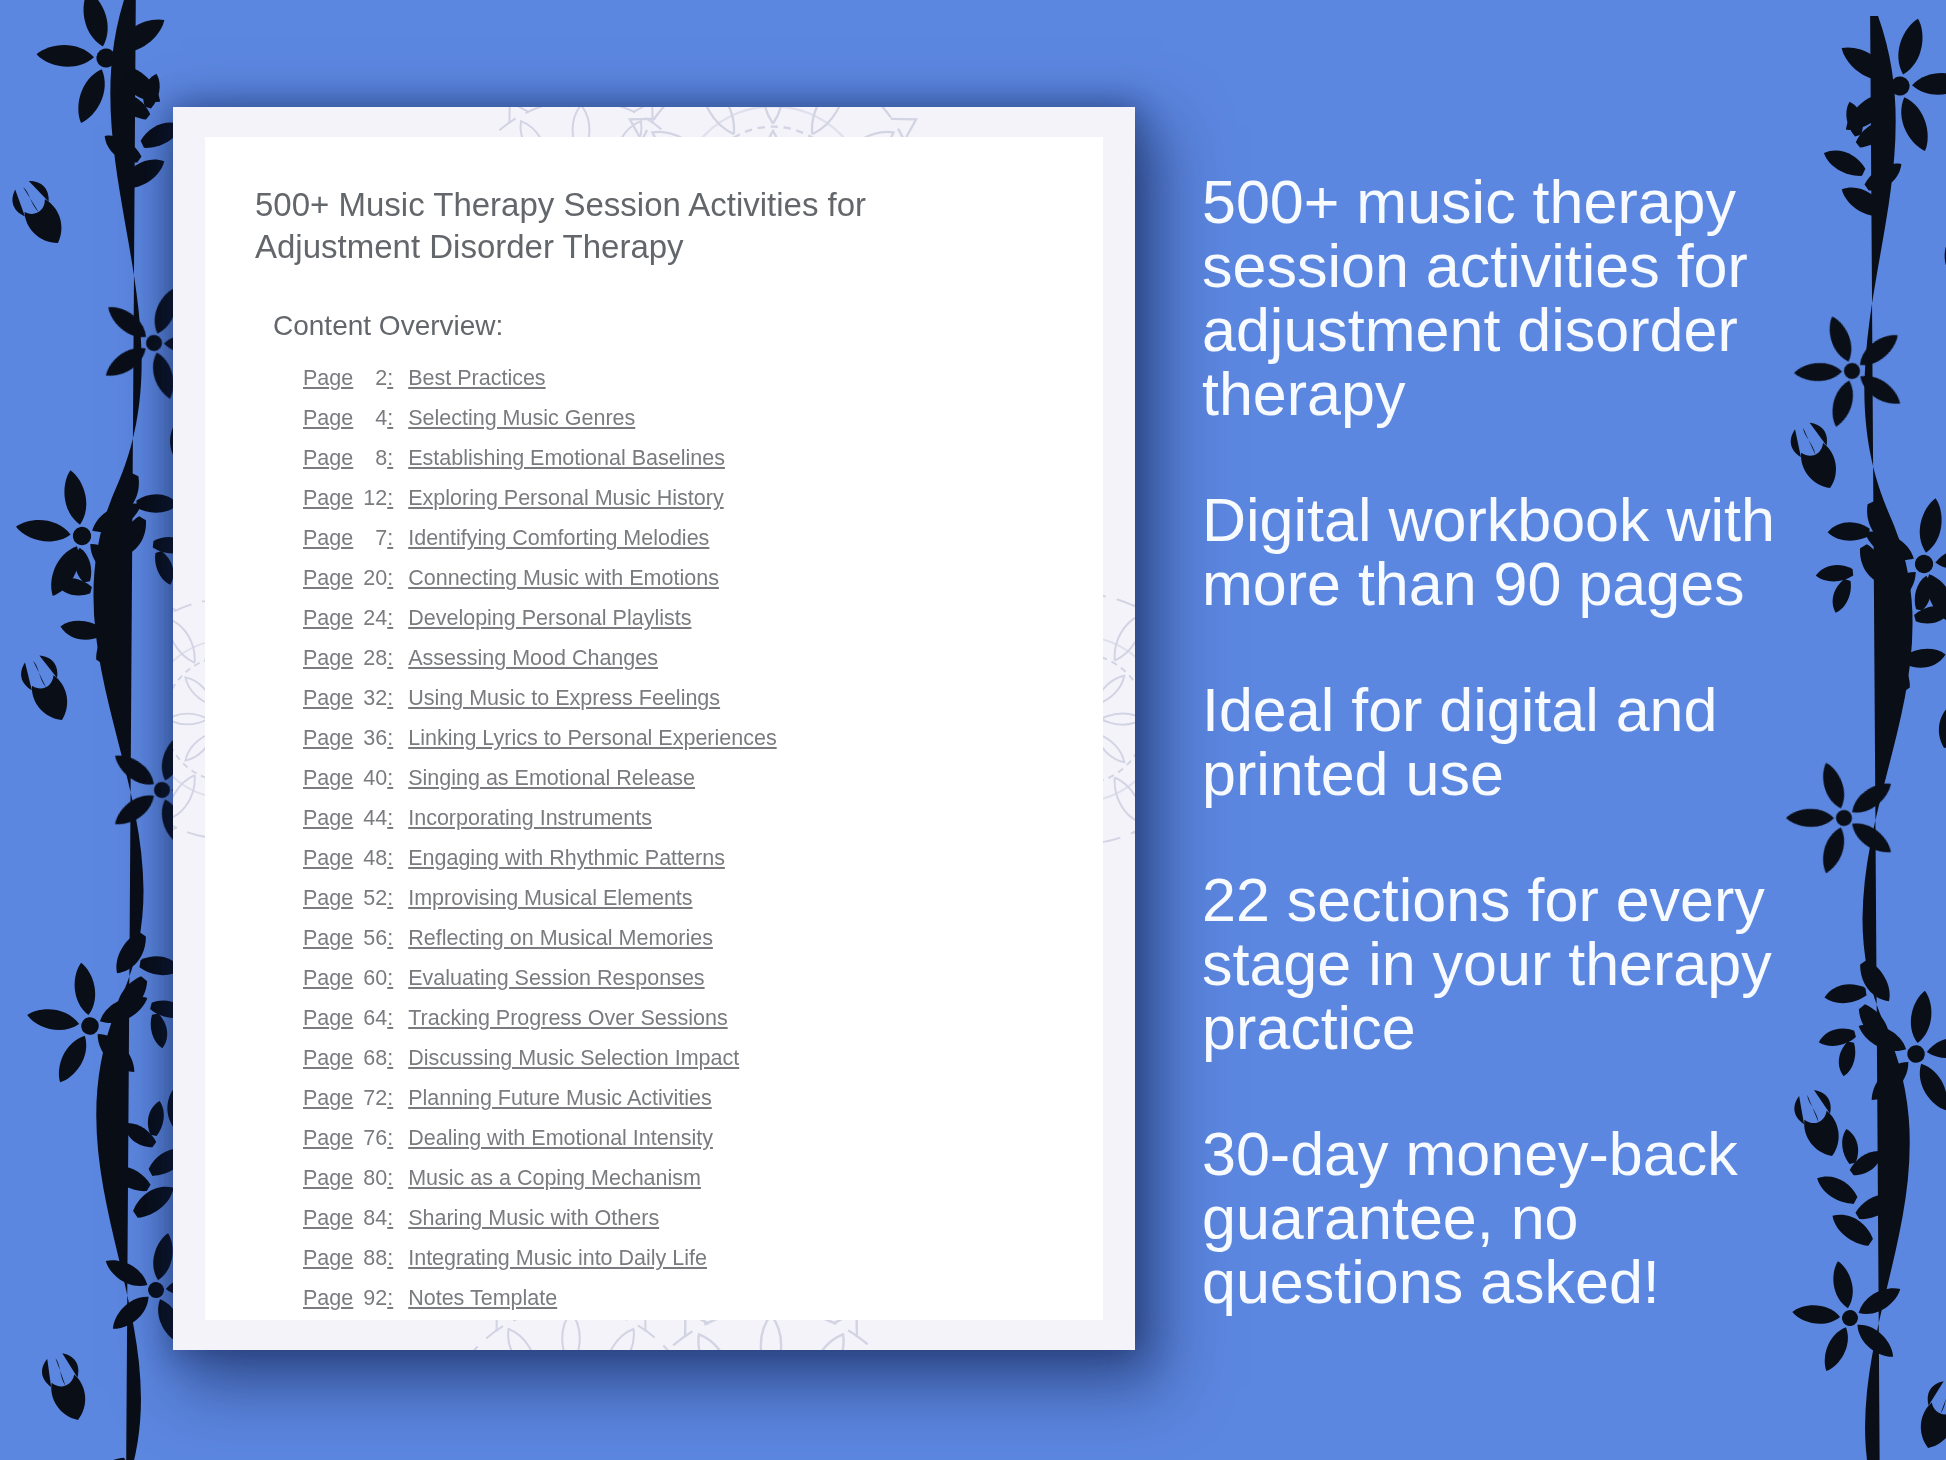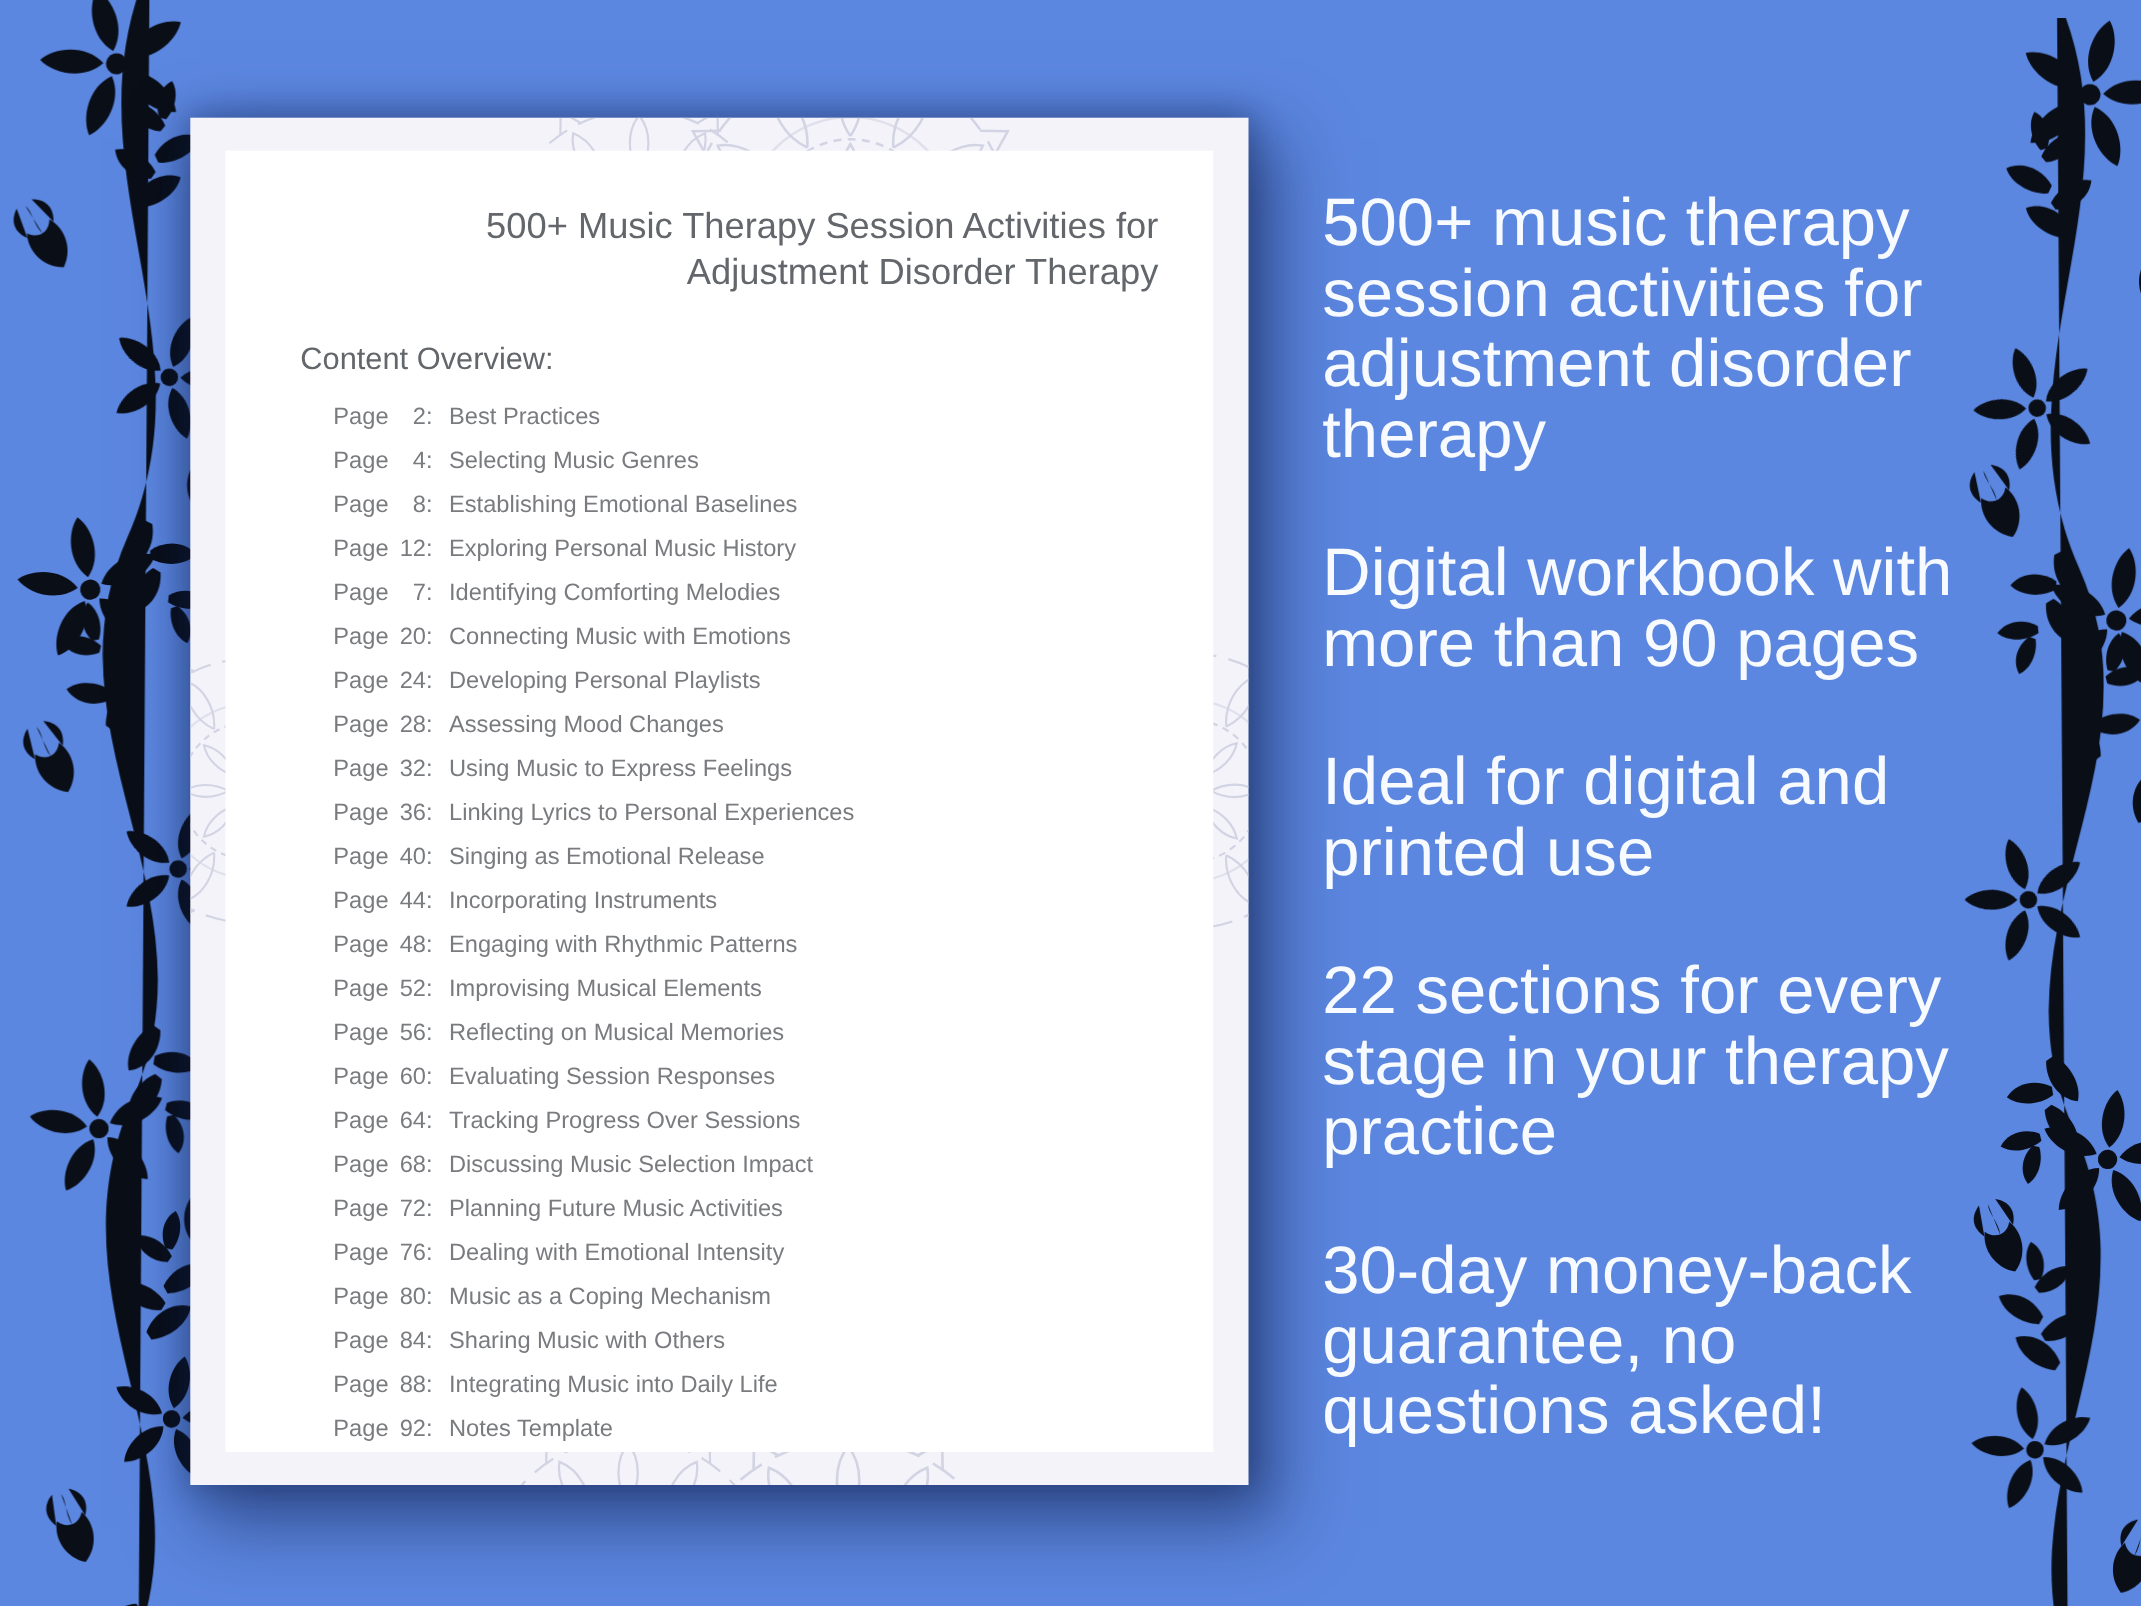--- a/index.html
+++ b/index.html
@@ -24,33 +24,34 @@
     box-shadow:0 0 30px 4px rgba(15,30,76,.42), 18px 28px 60px 10px rgba(15,30,76,.5);
   }
   .mandalas{position:absolute;left:0;top:0;z-index:1;}
   .mandala-strokes{stroke:var(--mandala,#d2d4e3);fill:none;stroke-width:1.6;}
   .page{
     position:absolute;left:32px;top:30px;right:32px;bottom:30px;
     background:var(--page,#ffffff);z-index:2;
   }
   .doc-title{
     margin:47px 50px 0;
-    text-align:right;
+    text-align:left;
     font-size:33px;line-height:42px;
     color:var(--doc-heading,#63666a);
   }
   .overview{
     margin:42px 0 0 68px;
     font-size:28px;
     color:var(--doc-heading,#63666a);
   }
   .toc{
     margin:16px 0 0 98px;
     font-size:21.5px;line-height:40px;
     color:var(--toc-text,#797b7f);
+    text-decoration:underline;
   }
   .toc-row{white-space:nowrap;}
   .toc-word{margin-right:8px;}
   .toc-num{display:inline-block;min-width:26px;text-align:right;}
   .toc-sep{margin-right:15px;}
 
   
   .benefits{
     position:absolute;left:1202px;top:170px;width:700px;
     color:var(--benefit-text,#f7faff);

